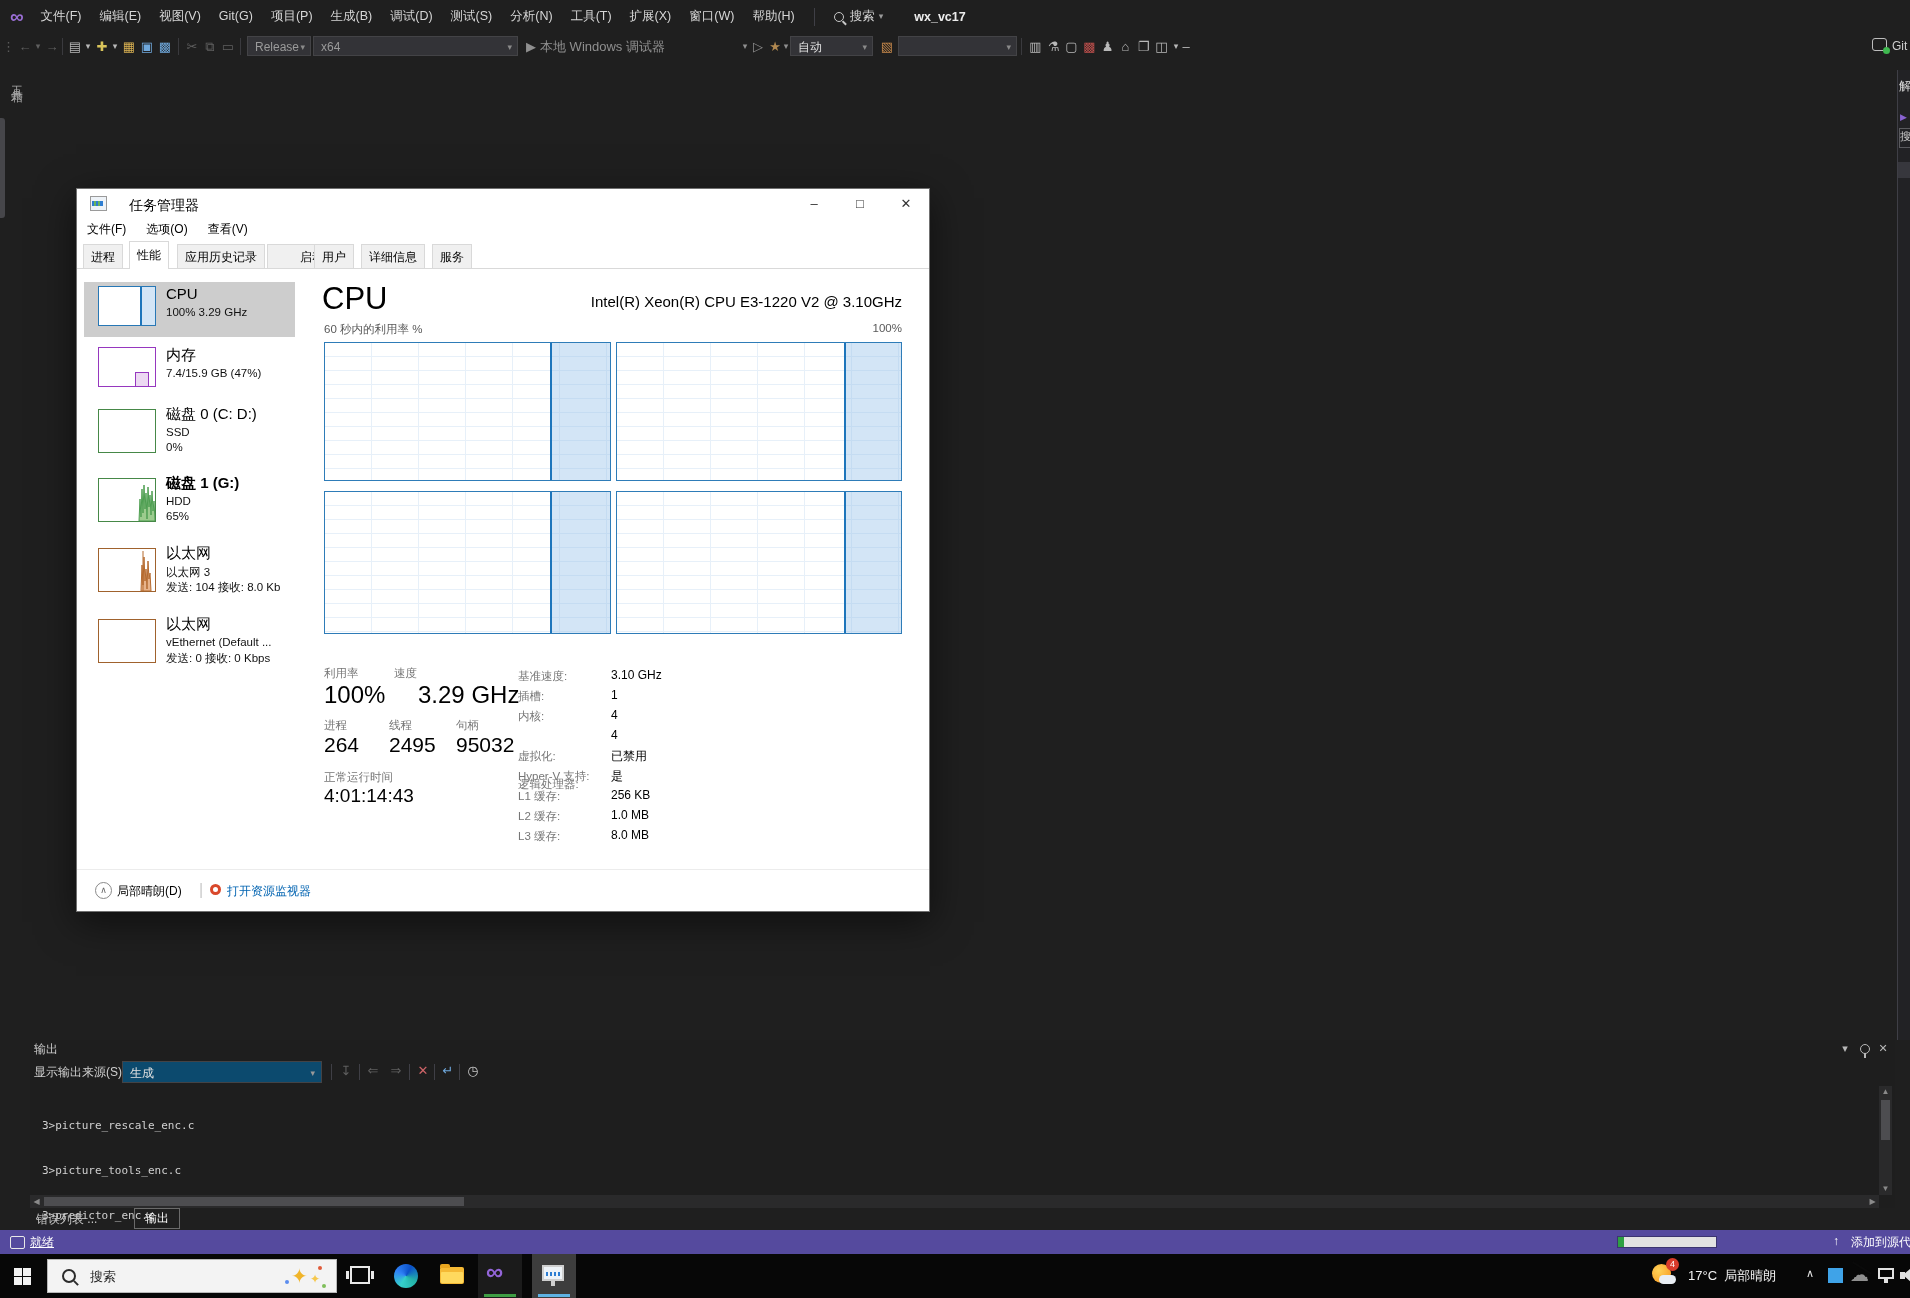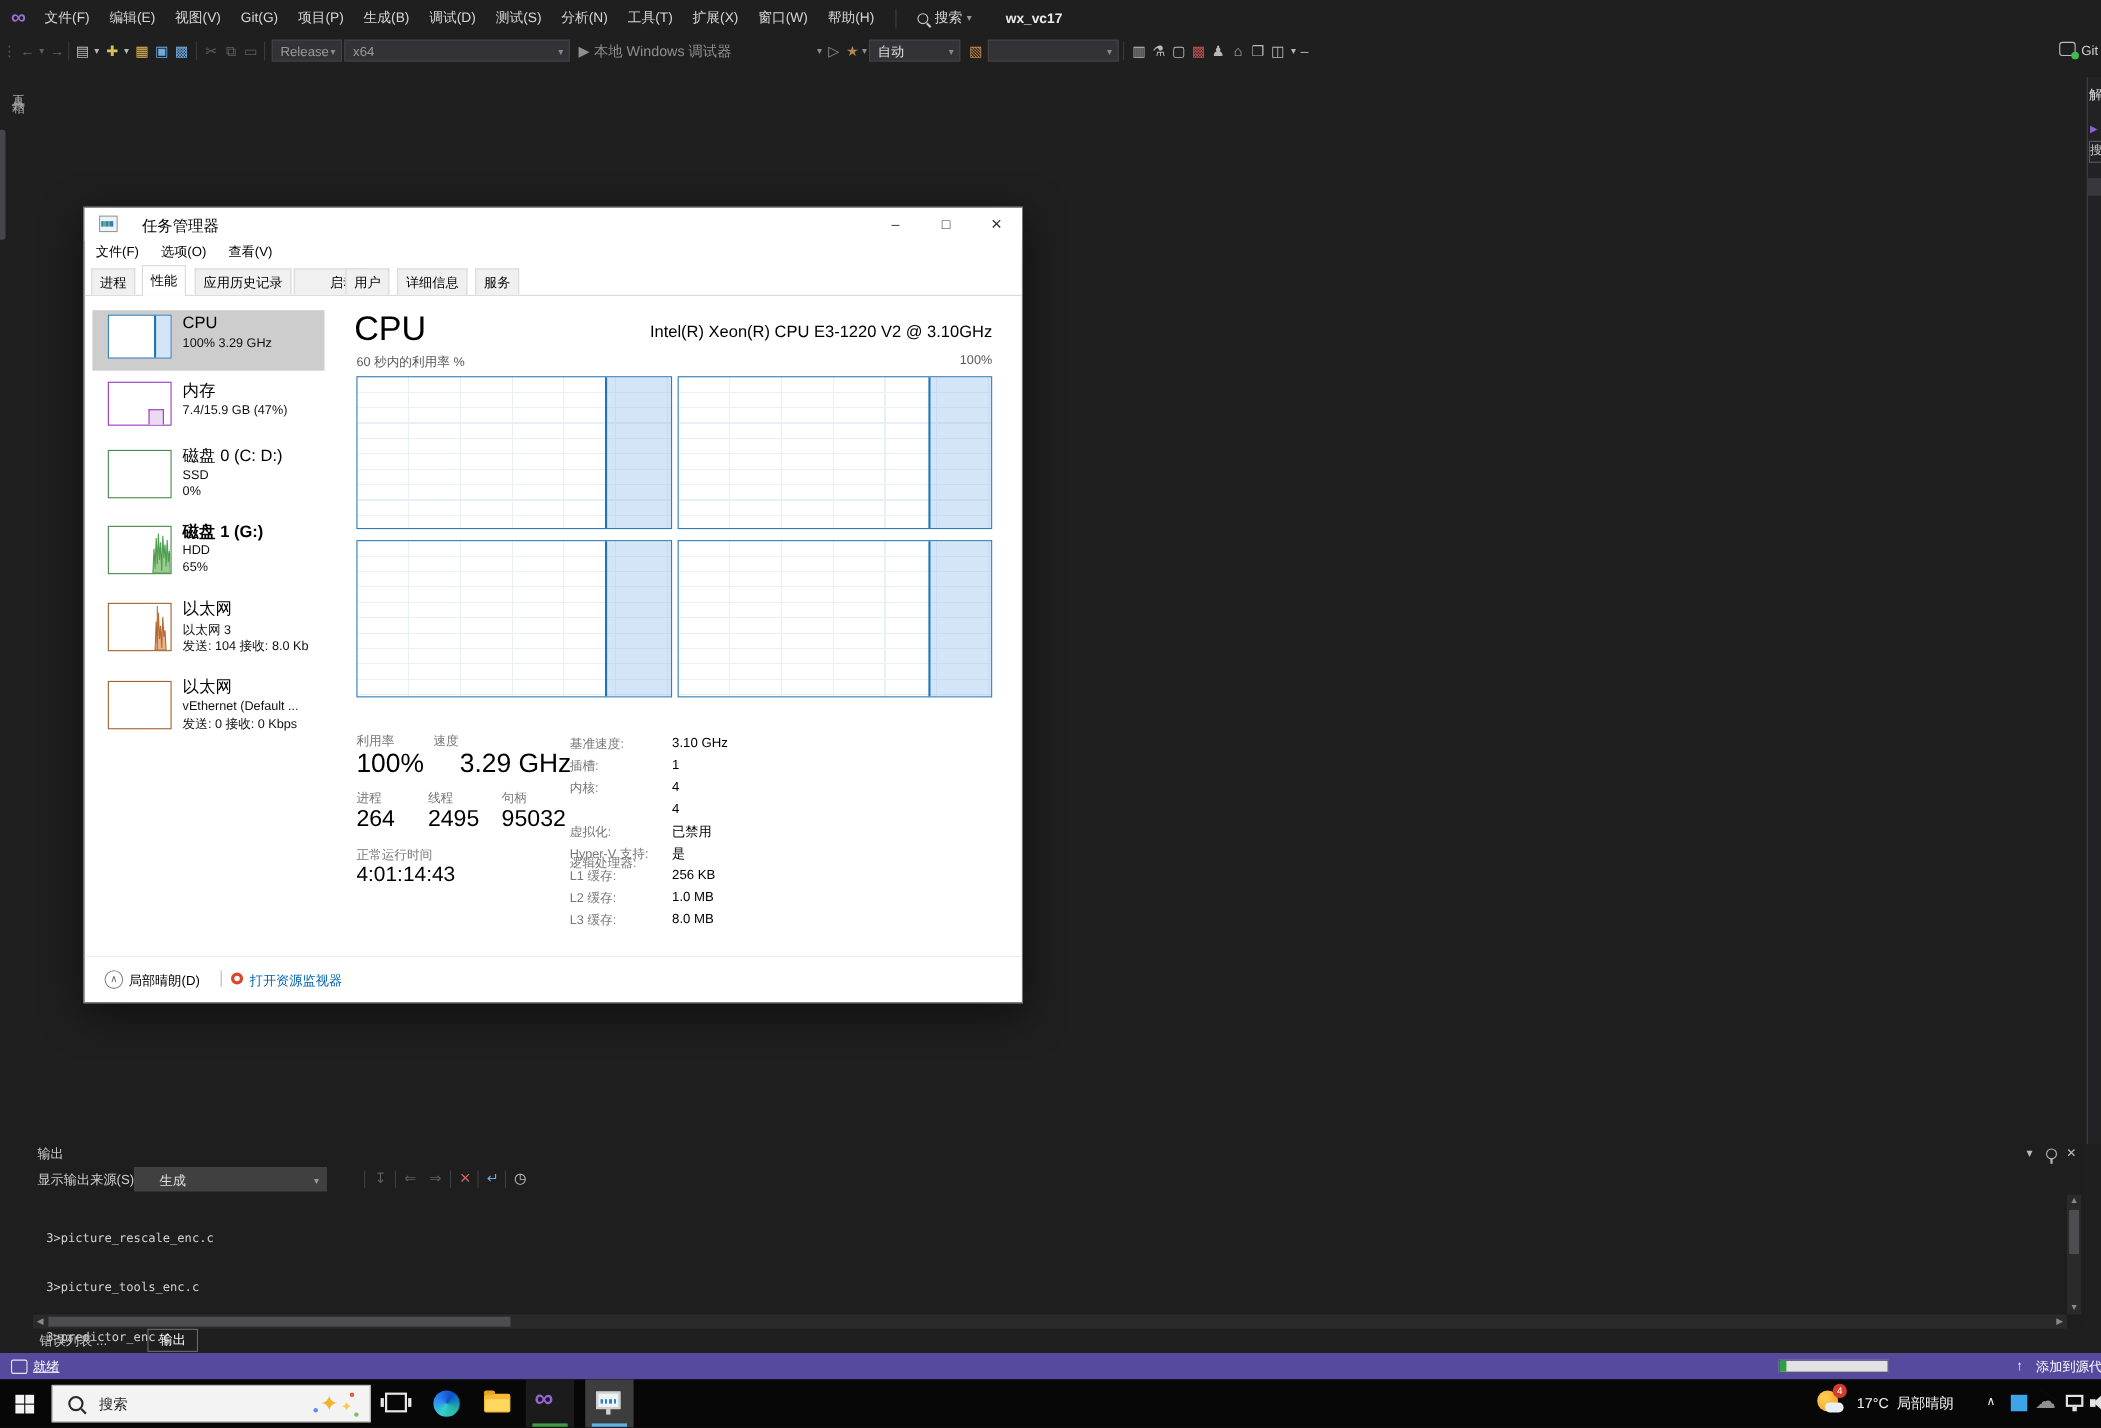--- a/index.html
+++ b/index.html
@@ -62,22 +62,22 @@
   .circ-chev{position:absolute;width:15px;height:15px;border:1px solid #8a8a8a;border-radius:50%;color:#666;
              font-size:9px;text-align:center;line-height:14px;}
   .resmon-ic{position:absolute;width:11px;height:11px;border:3px solid #d9482b;border-radius:50%;box-sizing:border-box;background:#fff;}
   .tm-link{color:#0063b1;font-size:12px;}
   
   #output-panel{position:absolute;left:30px;top:1040px;width:1865px;height:168px;background:#1e1e1e;color:#cfcfcf;}
   #op-title{position:absolute;left:4px;top:1px;font-size:12px;color:#cccccc;}
   .op-hicon{position:absolute;top:2px;color:#b8b8b8;font-size:11px;width:16px;text-align:center;}
   #op-toolbar{position:absolute;left:0;top:18px;width:100%;height:28px;}
   #op-src-label{position:absolute;left:4px;top:6px;font-size:12px;}
-  #op-dd{position:absolute;left:92px;top:3px;width:175px;height:22px;background:#404040;border:1px solid #434346;
-         font-size:12px;line-height:22px;padding-left:22px;box-sizing:border-box;color:#e0e0e0;}
+  #op-dd{position:absolute;left:92px;top:3px;width:200px;height:22px;background:#0c4a6e;border:1px solid #434346;
+         font-size:12px;line-height:22px;padding-left:7px;box-sizing:border-box;color:#e0e0e0;}
   .op-ic{position:absolute;top:5px;font-size:13px;color:#8c8c8c;width:20px;text-align:center;}
   .op-sep{position:absolute;top:6px;width:1px;height:16px;background:#3f3f46;}
   #op-lines{position:absolute;left:12px;top:48px;font-family:"DejaVu Sans Mono","Liberation Mono",monospace;
             font-size:11px;line-height:15px;color:#d0d0d0;white-space:pre;}
   .vscroll{position:absolute;left:1849px;top:46px;width:13px;height:109px;background:#2a2a2b;}
   .vs-arrow{position:absolute;left:0;width:13px;height:12px;color:#8a8a8a;font-size:8px;text-align:center;line-height:12px;}
   .vthumb{position:absolute;left:2px;top:14px;width:9px;height:40px;background:#4d4d50;}
   .hscroll{position:absolute;left:0;top:155px;width:1849px;height:13px;background:#2a2a2b;}
   .hs-arrow{position:absolute;top:0;width:13px;height:13px;color:#8a8a8a;font-size:8px;text-align:center;line-height:13px;}
   .hthumb{position:absolute;left:14px;top:2px;width:420px;height:9px;background:#4d4d50;}

